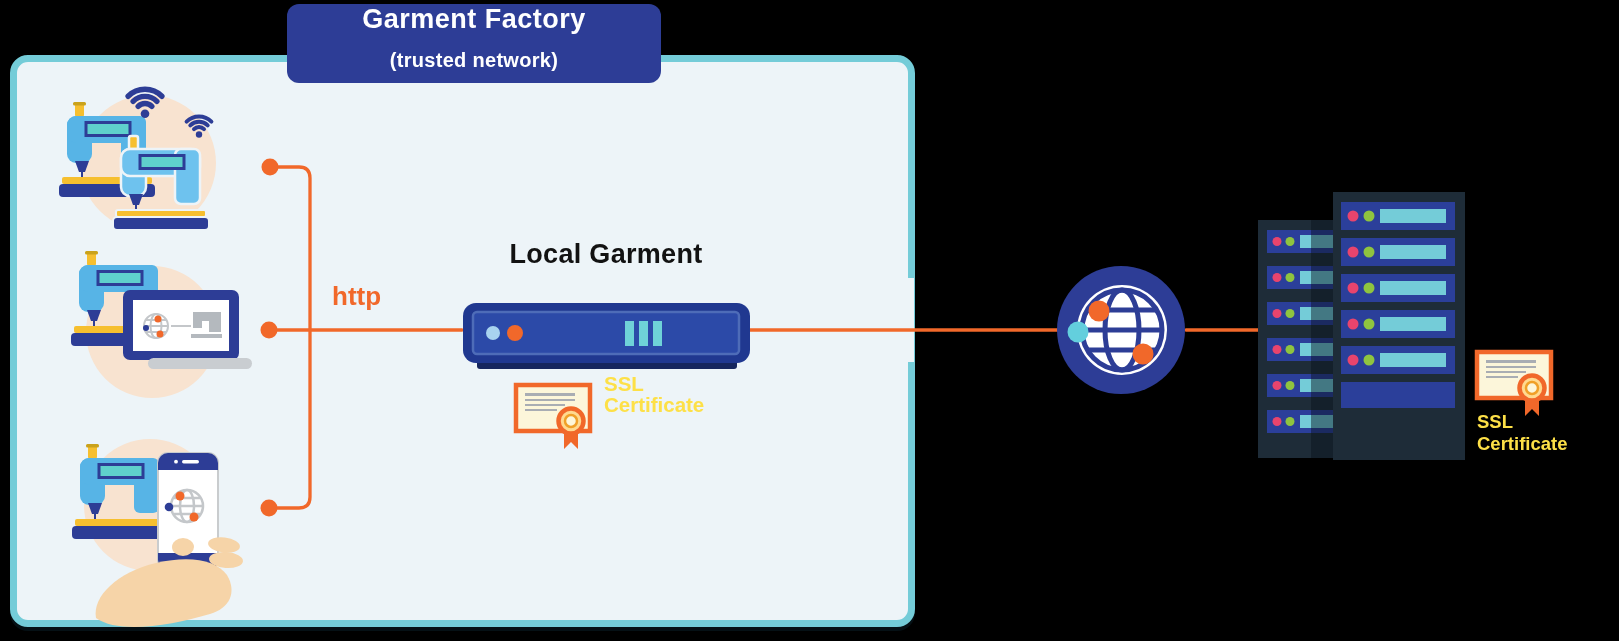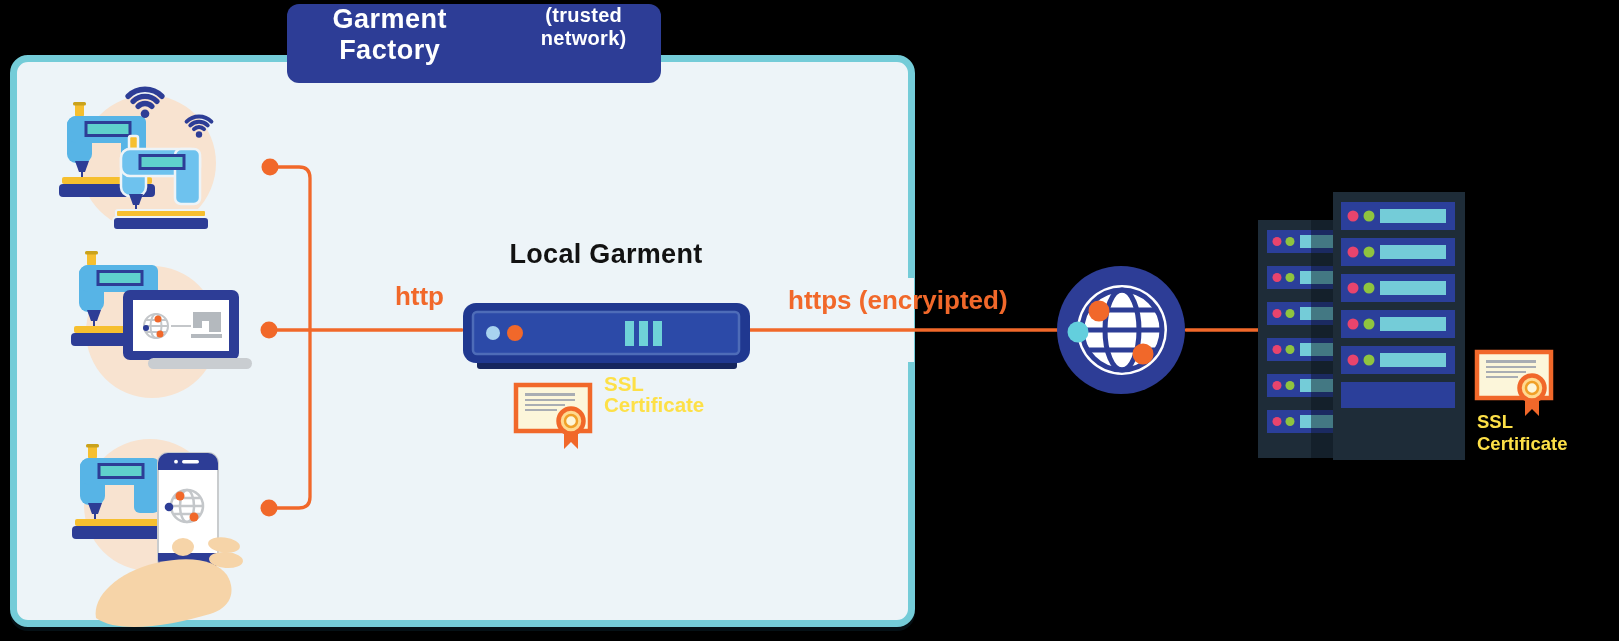--- a/index.html
+++ b/index.html
@@ -10,29 +10,29 @@
   
   .trusted-box{position:absolute;left:10px;top:55px;width:905px;height:572px;
       box-sizing:border-box;background:#edf4f8;border:7px solid #74ccd8;
       border-radius:18px;box-shadow:0 4px 0 rgba(10,30,38,.55);z-index:1;}
   .border-gap{position:absolute;left:899px;top:278px;width:15px;height:84px;
       background:#edf4f8;z-index:2;}
 
   
   .title-box{position:absolute;left:287px;top:4px;width:374px;height:79px;
       background:#2d3d96;border-radius:12px;z-index:5;color:#fff;text-align:center;
-      display:flex;flex-direction:row;justify-content:flex-start;gap:14px;}
+      display:flex;flex-direction:column;justify-content:flex-start;gap:14px;}
   .title-line1{font-size:27px;font-weight:bold;letter-spacing:.5px;}
   .title-line2{font-size:20px;font-weight:bold;letter-spacing:.3px;}
 
   
   .label{position:absolute;z-index:6;}
   .local-network{left:460px;top:239px;width:292px;text-align:center;
       font-size:27px;font-weight:bold;color:#121212;letter-spacing:.3px;}
-  .http{left:332px;top:281px;width:112px;text-align:right;
+  .http{left:332px;top:281px;width:112px;text-align:left;
       font-size:26px;font-weight:bold;color:#f1682a;}
   .https{left:788px;top:285px;width:260px;text-align:left;
       font-size:26px;font-weight:bold;color:#f1682a;white-space:nowrap;}
   .ssl-label{color:#fde047;font-weight:bold;}
   .ssl-label-1{left:604px;top:373px;font-size:20.5px;line-height:21px;}
   .ssl-label-2{left:1477px;top:411px;font-size:18.5px;line-height:22px;}
 
   svg.overlay{position:absolute;left:0;top:0;z-index:4;pointer-events:none;}
 </style>
 </head>
@@ -43,21 +43,20 @@
   <div class="trusted-box"></div>
   <div class="border-gap"></div>
 
   <div class="title-box">
     <div class="title-line1">Garment Factory</div>
     <div class="title-line2">(trusted network)</div>
   </div>
 
   <div class="label local-network">Local Garment</div>
   <div class="label http">http</div>
-  <div class="label https">https (encryipted)</div>
 
   <div class="label ssl-label ssl-label-1">
     <div>SSL</div>
     <div>Certificate</div>
   </div>
   <div class="label ssl-label ssl-label-2">
     <div>SSL</div>
     <div>Certificate</div>
   </div>
 

